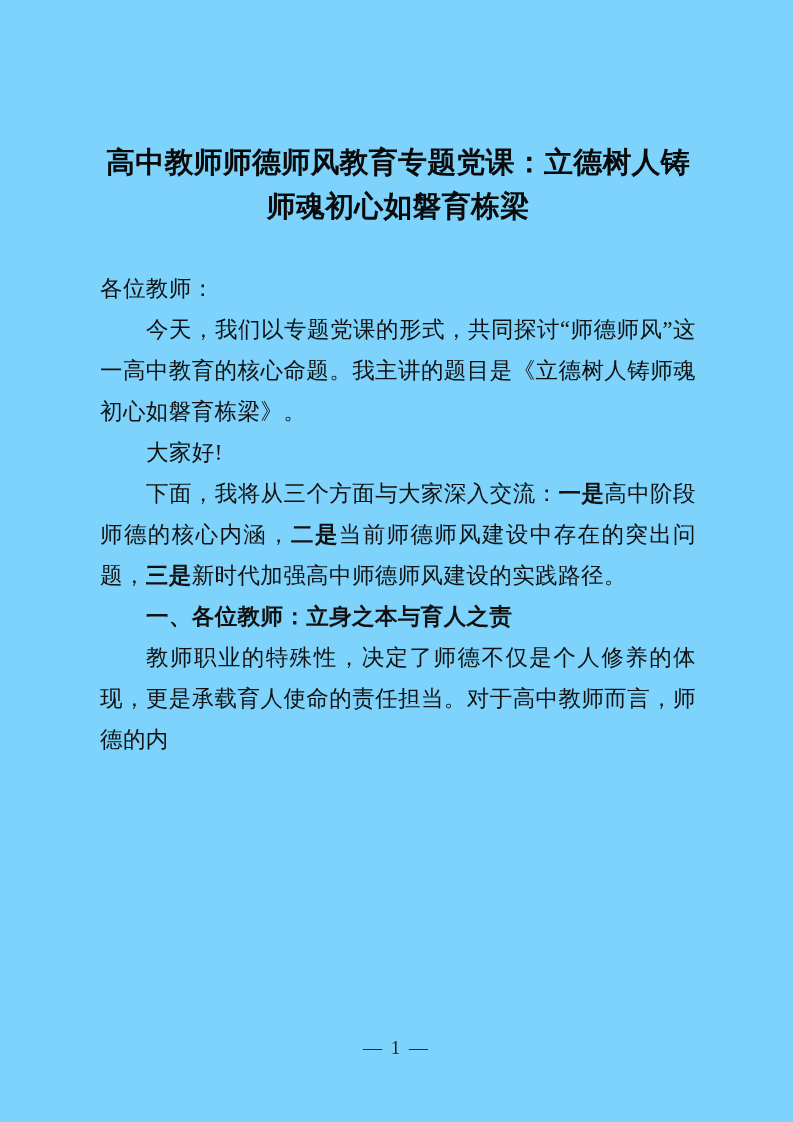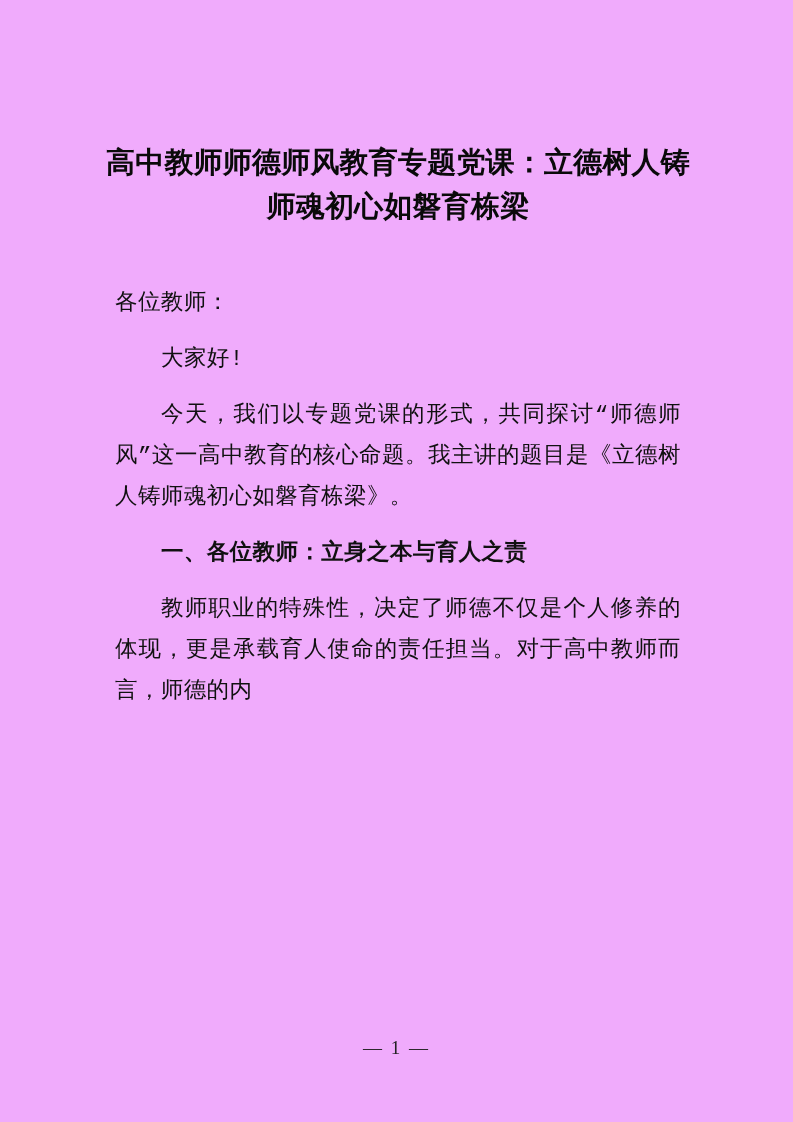--- a/index.html
+++ b/index.html
@@ -16,21 +16,21 @@
     color: #000000;
     -webkit-font-smoothing: antialiased;
   }
 
   .page {
     position: absolute;
     left: 0;
     top: 0;
     width: 793px;
     height: 1122px;
-    background: #f0abfc;
+    background: #7dd3fc;
   }
 
   
   .doc-title {
     position: absolute;
     left: 100px;
     top: 140px;
     width: 596px;
     font-family: "Liberation Sans", "DejaVu Sans", sans-serif;
     font-weight: 700;
@@ -49,22 +49,22 @@
   }
 
   .para {
     font-size: 22.5px;
     line-height: 41px;
     text-align: justify;
     text-justify: inter-character;
     text-align-last: left;
     letter-spacing: 0.4px;
     color: #111111;
-    margin: 15px;
-    font-family: Liberation Mono, monospace;
+    margin: 0;
+    font-family: Liberation Serif, serif;
   }
 
   .para.indent {
     text-indent: 46px;
   }
 
   .para.heading {
     font-weight: 700;
     text-indent: 46px;
     text-align-last: left;
@@ -92,25 +92,28 @@
 <body>
 
 <div class="page">
 
   <div class="doc-title">高中教师师德师风教育专题党课：立德树人铸师魂初心如磐育栋梁</div>
 
   <div class="body-block">
 
     <p class="para">各位教师：</p>
 
+    <p class="para indent">今天，我们以专题党课的形式，共同探讨“师德师风”这一高中教育的核心命题。我主讲的题目是《立德树人铸师魂初心如磐育栋梁》。</p>
+
     <p class="para indent">大家好!</p>
 
-    <p class="para indent">今天，我们以专题党课的形式，共同探讨“师德师风”这一高中教育的核心命题。我主讲的题目是《立德树人铸师魂初心如磐育栋梁》。</p>
 
-
+    <p class="para indent">
+      <span>下面，我将从三个方面与大家深入交流：</span><span id="outline-segments"><span class="bold">一是</span><span>高中阶段师德的核心内涵，</span><span class="bold">二是</span><span>当前师德师风建设中存在的突出问题，</span><span class="bold">三是</span><span>新时代加强高中师德师风建设的实践路径。</span></span>
+    </p>
 
     <p class="para heading">一、各位教师：立身之本与育人之责</p>
 
     <p class="para indent">教师职业的特殊性，决定了师德不仅是个人修养的体现，更是承载育人使命的责任担当。对于高中教师而言，师德的内</p>
 
   </div>
 
   <div class="page-footer">— 1 —</div>
 
 </div>

